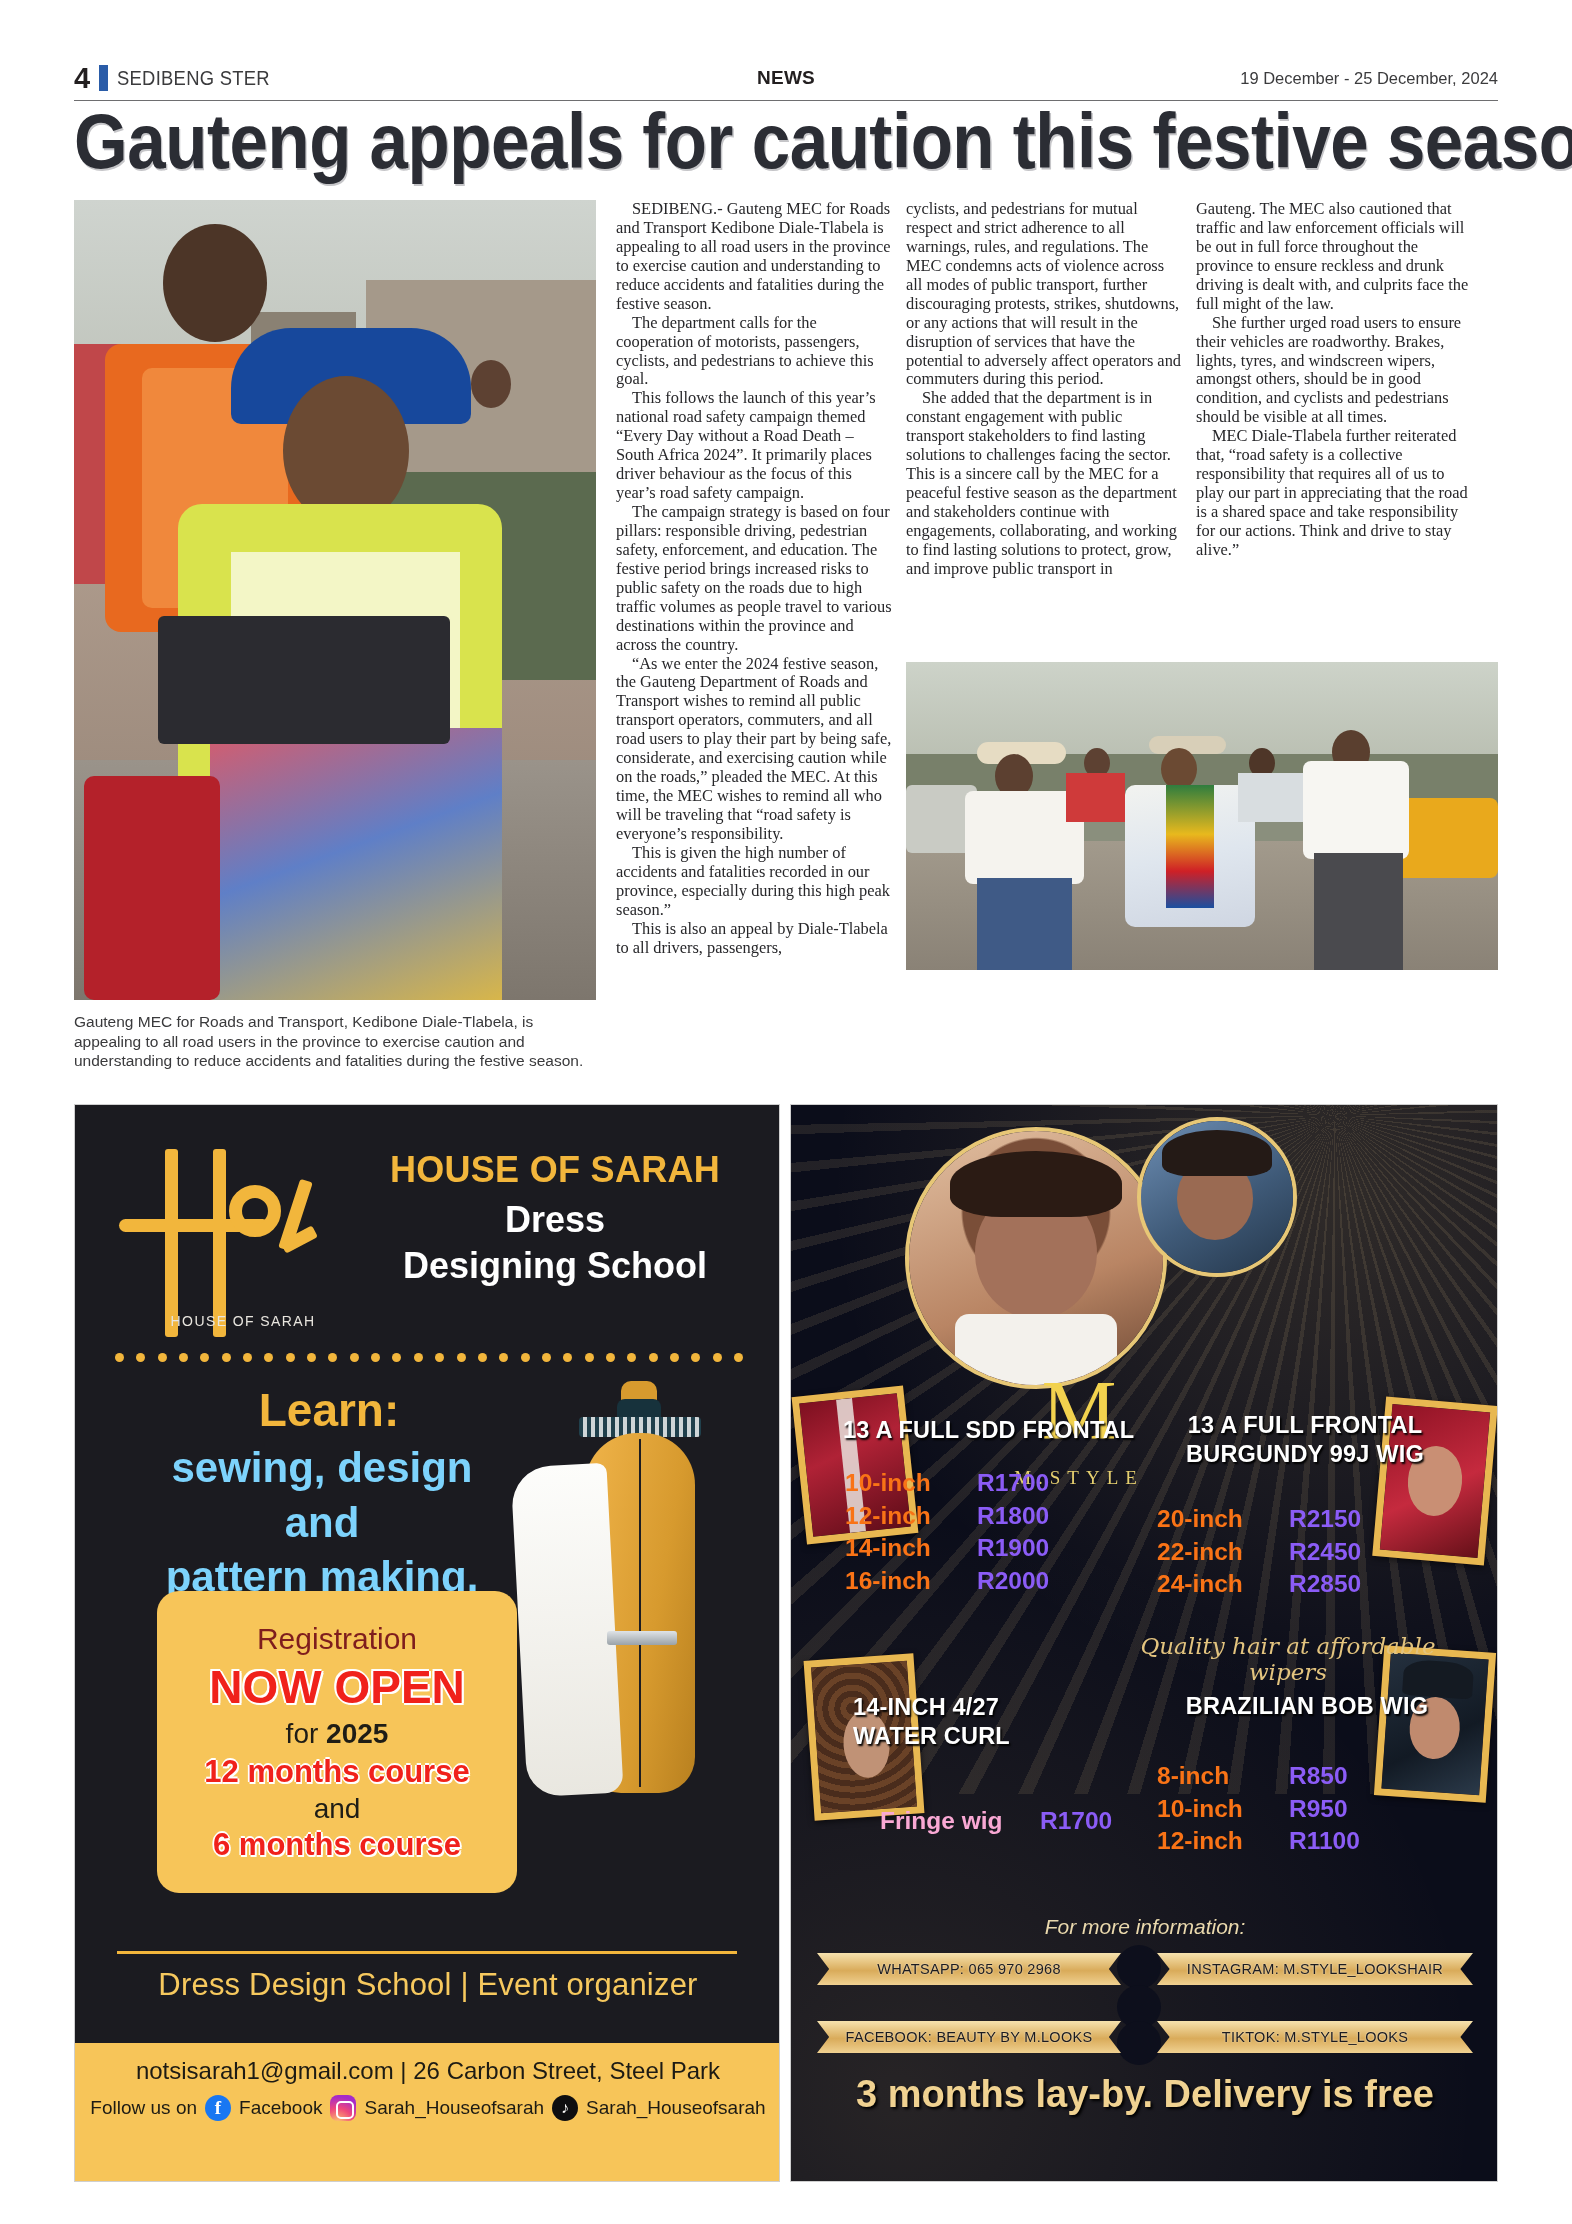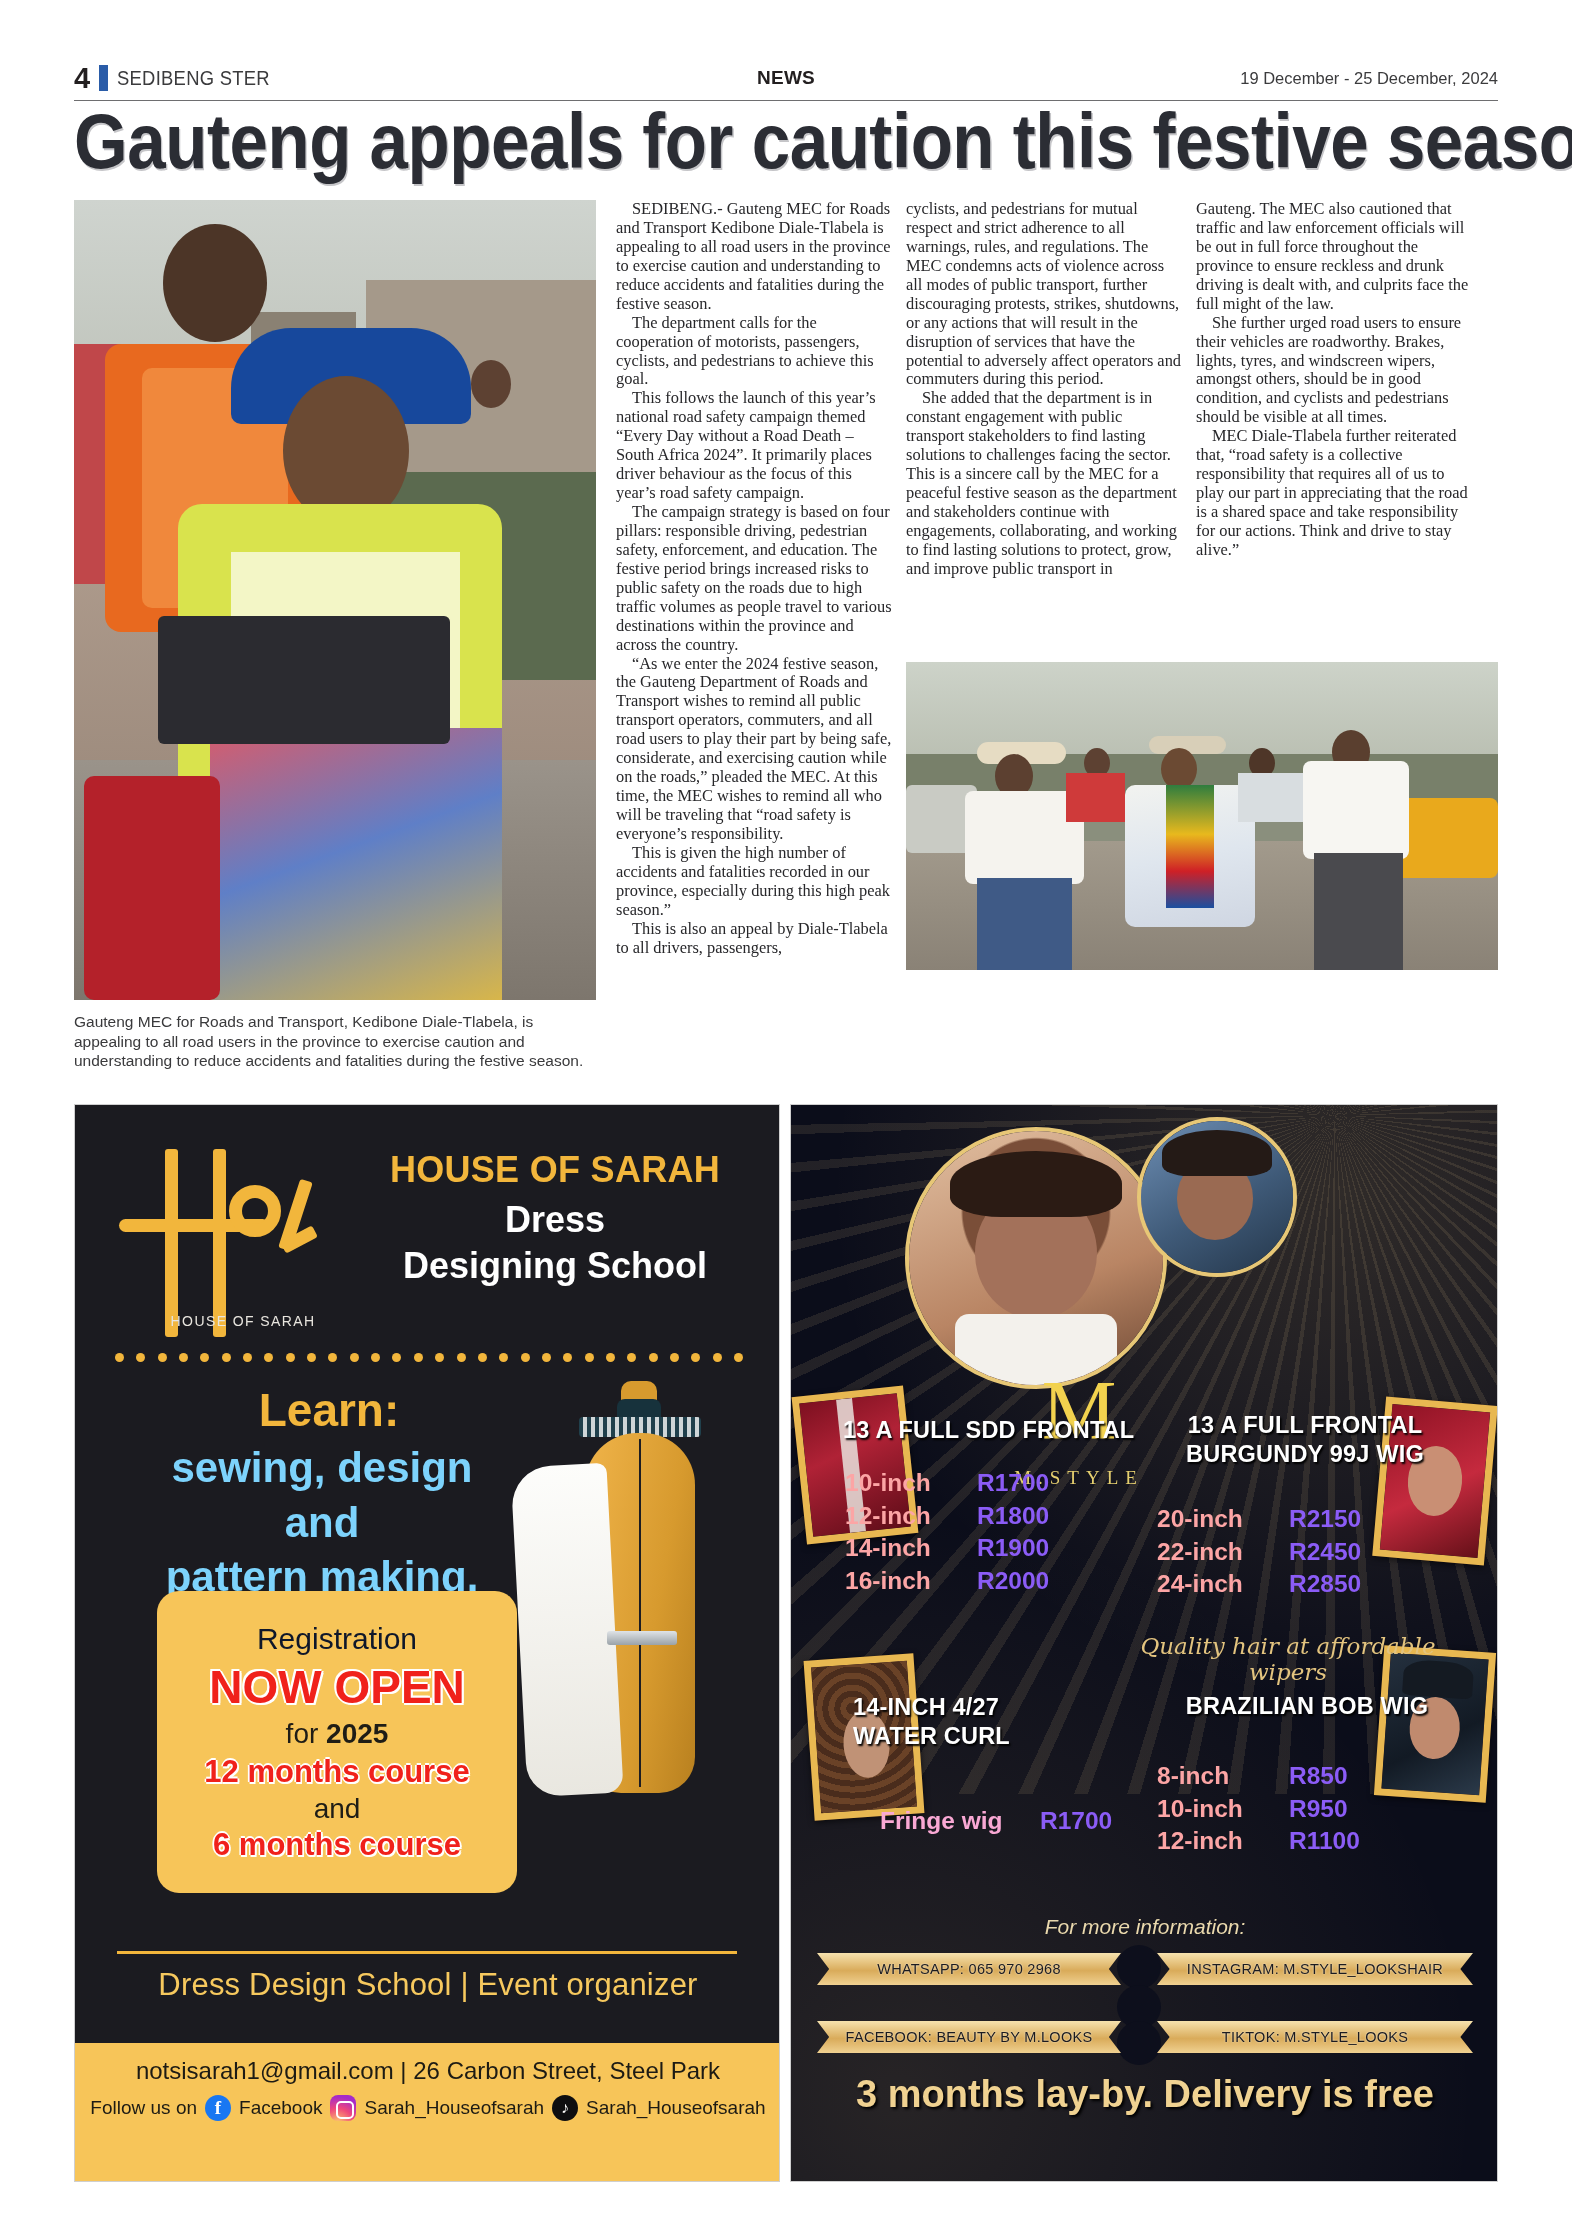--- a/index.html
+++ b/index.html
@@ -155,21 +155,21 @@
   .mn-line { position:absolute; left:118px; top:66px; width:2px; height:348px; background:#1d1d22; }
   .mn-clip { position:absolute; left:86px; top:258px; width:70px; height:14px;
     background:linear-gradient(#dfe3e6,#9aa2a8); border-radius:3px; }
 
   .reg-box {
     position:absolute; left:82px; top:486px; width:360px; height:302px;
     background:#f7c559; border-radius:22px;
     display:flex; flex-direction:column; align-items:center; justify-content:center;
     padding:12px 8px;
   }
-  .reg-1 { color:#0f172a; font-size:30px; margin-bottom:8px; }
+  .reg-1 { color:#7f1d1d; font-size:30px; margin-bottom:8px; }
   .reg-2 { color:#f0211b; font-weight:bold; font-size:46px; line-height:1;
            text-shadow: -2px 0 #fff, 2px 0 #fff, 0 -2px #fff, 0 2px #fff, 2px 2px #fff, -2px -2px #fff;
            margin-bottom:8px; }
   .reg-3 { color:#1f1d16; font-size:28px; margin-bottom:6px; }
   .reg-3 b { font-weight:bold; }
   .reg-4 { color:#f0211b; font-weight:bold; font-size:31px; line-height:1.05;
            text-shadow: -1.6px 0 #fff, 1.6px 0 #fff, 0 -1.6px #fff, 0 1.6px #fff, 1.6px 1.6px #fff;
            margin-bottom:4px; }
   .reg-5 { color:#1f1d16; font-size:28px; margin-bottom:4px; }
   .reg-6 { color:#f0211b; font-weight:bold; font-size:31px; line-height:1.05;
@@ -231,21 +231,21 @@
 
   .ms-head { position:absolute; color:#ffffff; font-weight:bold; font-size:23.5px;
      letter-spacing:.2px; text-shadow:1.5px 1.5px 2px #000; }
   .ms-h1 { left:52px;  top:312px; width:300px; }
   .ms-h2 { left:356px; top:306px; width:316px; text-align:center; line-height:1.25; }
   .ms-h3 { left:62px;  top:588px; width:280px; line-height:1.25; }
   .ms-h4 { left:360px; top:588px; width:312px; text-align:center; }
 
   .ms-list { position:absolute; font-weight:bold; font-size:24.5px; line-height:1.33; }
   .ms-list .row { display:flex; }
-  .ms-list .lbl { color:#fca5a5; width:132px; }
+  .ms-list .lbl { color:#f97316; width:132px; }
   .ms-list .val { color:#8b5cf6; }
   .ms-l1 { left:54px;  top:362px; }
   .ms-l2 { left:366px; top:398px; }
   .ms-l3 { left:366px; top:655px; }
   .ms-l4 { left:60px;  top:700px; }
   .ms-l4 .lbl { color:#f9a8d4; width:160px;margin-left:29px; }
 
   .ms-script {
     position:absolute; left:332px; top:528px; width:330px; text-align:center;
     color:#e3c47f; font-family:"DejaVu Serif", serif; font-style:italic;

